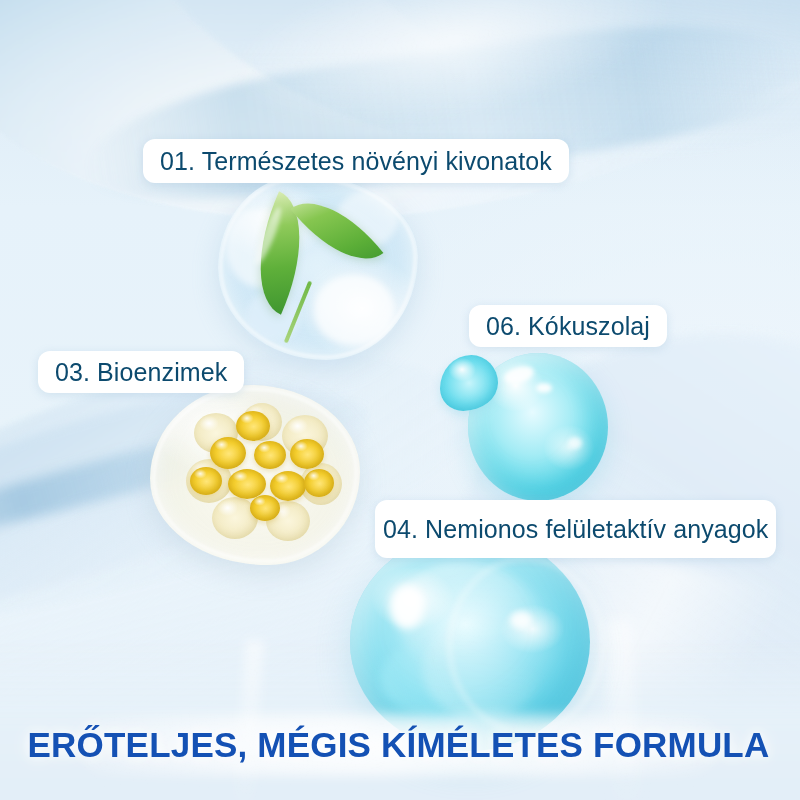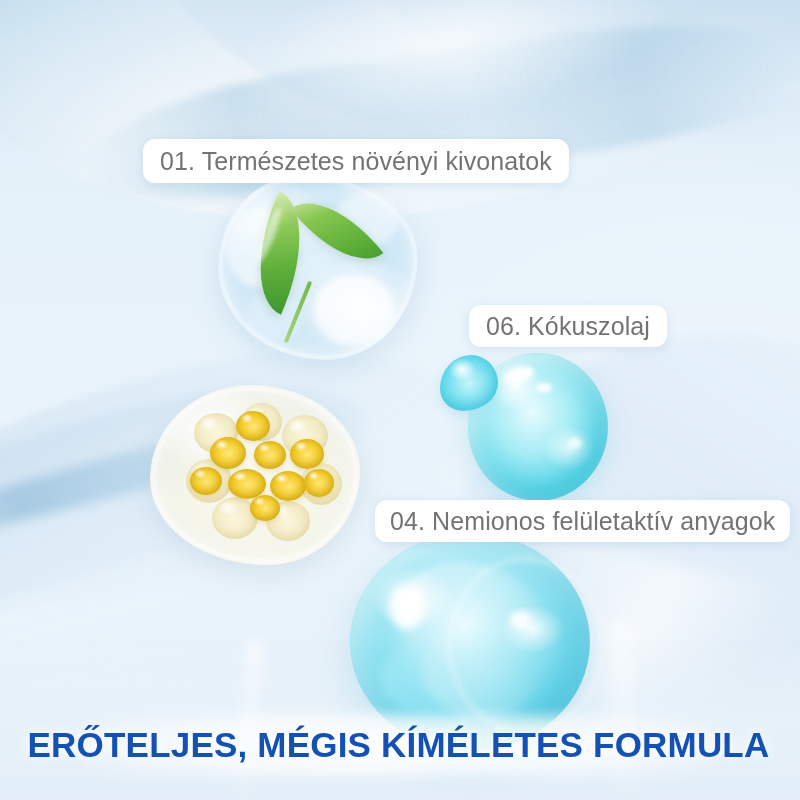--- a/index.html
+++ b/index.html
@@ -224,28 +224,28 @@
   .bs-shadow{
     position:absolute;left:355px;top:700px;width:250px;height:48px;
     background:radial-gradient(50% 50% at 50% 50%, rgba(150,195,220,.4) 0%, rgba(150,195,220,0) 72%);
     filter:blur(7px);
   }
 
   
   .label{
     position:absolute;display:flex;align-items:center;
     background:#ffffff;border-radius:12px;
-    color:#737373;font-weight:400;white-space:nowrap;
+    color:#0c4a6e;font-weight:400;white-space:nowrap;
     box-shadow:0 2px 10px rgba(120,165,200,.22);
     letter-spacing:.1px;
   }
   #label-01{left:143px;top:139px;height:44px;padding:0 17px;font-size:25px;}
   #label-02{left:469px;top:305px;height:42px;padding:0 17px;font-size:25px;}
   #label-03{left:38px;top:351px;height:42px;padding:0 17px;font-size:25px;}
-  #label-04{left:375px;top:500px;height:42px;padding:0 15px;font-size:25px;}
+  #label-04{left:375px;top:500px;height:58px;padding:0 8px;font-size:25px;}
 
   
   #headline-wrap{
     position:absolute;left:0;right:3px;top:707px;height:76px;
     display:flex;align-items:center;justify-content:center;
   }
   #headline-glow{
     position:absolute;left:50%;top:50%;transform:translate(-50%,-50%);
     width:640px;height:62px;border-radius:32px;
     background:radial-gradient(60% 90% at 50% 50%, rgba(255,255,255,.95) 0%, rgba(255,255,255,.65) 55%, rgba(255,255,255,0) 100%);
@@ -330,20 +330,23 @@
     <div class="bs-h1"></div>
     <div class="bs-h2"></div>
   </div>
 
   <div class="label" id="label-01">
     <span>01. Természetes növényi kivonatok</span>
   </div>
   <div class="label" id="label-02">
     <span>06. Kókuszolaj</span>
   </div>
+  <div class="label" id="label-03">
+    <span>03. Bioenzimek</span>
+  </div>
   <div class="label" id="label-04">
     <span>04. Nemionos felületaktív anyagok</span>
   </div>
 
   <div id="headline-wrap">
     <div id="headline-glow"></div>
     <div id="headline">ERŐTELJES, MÉGIS KÍMÉLETES FORMULA</div>
   </div>
 
 </div>

